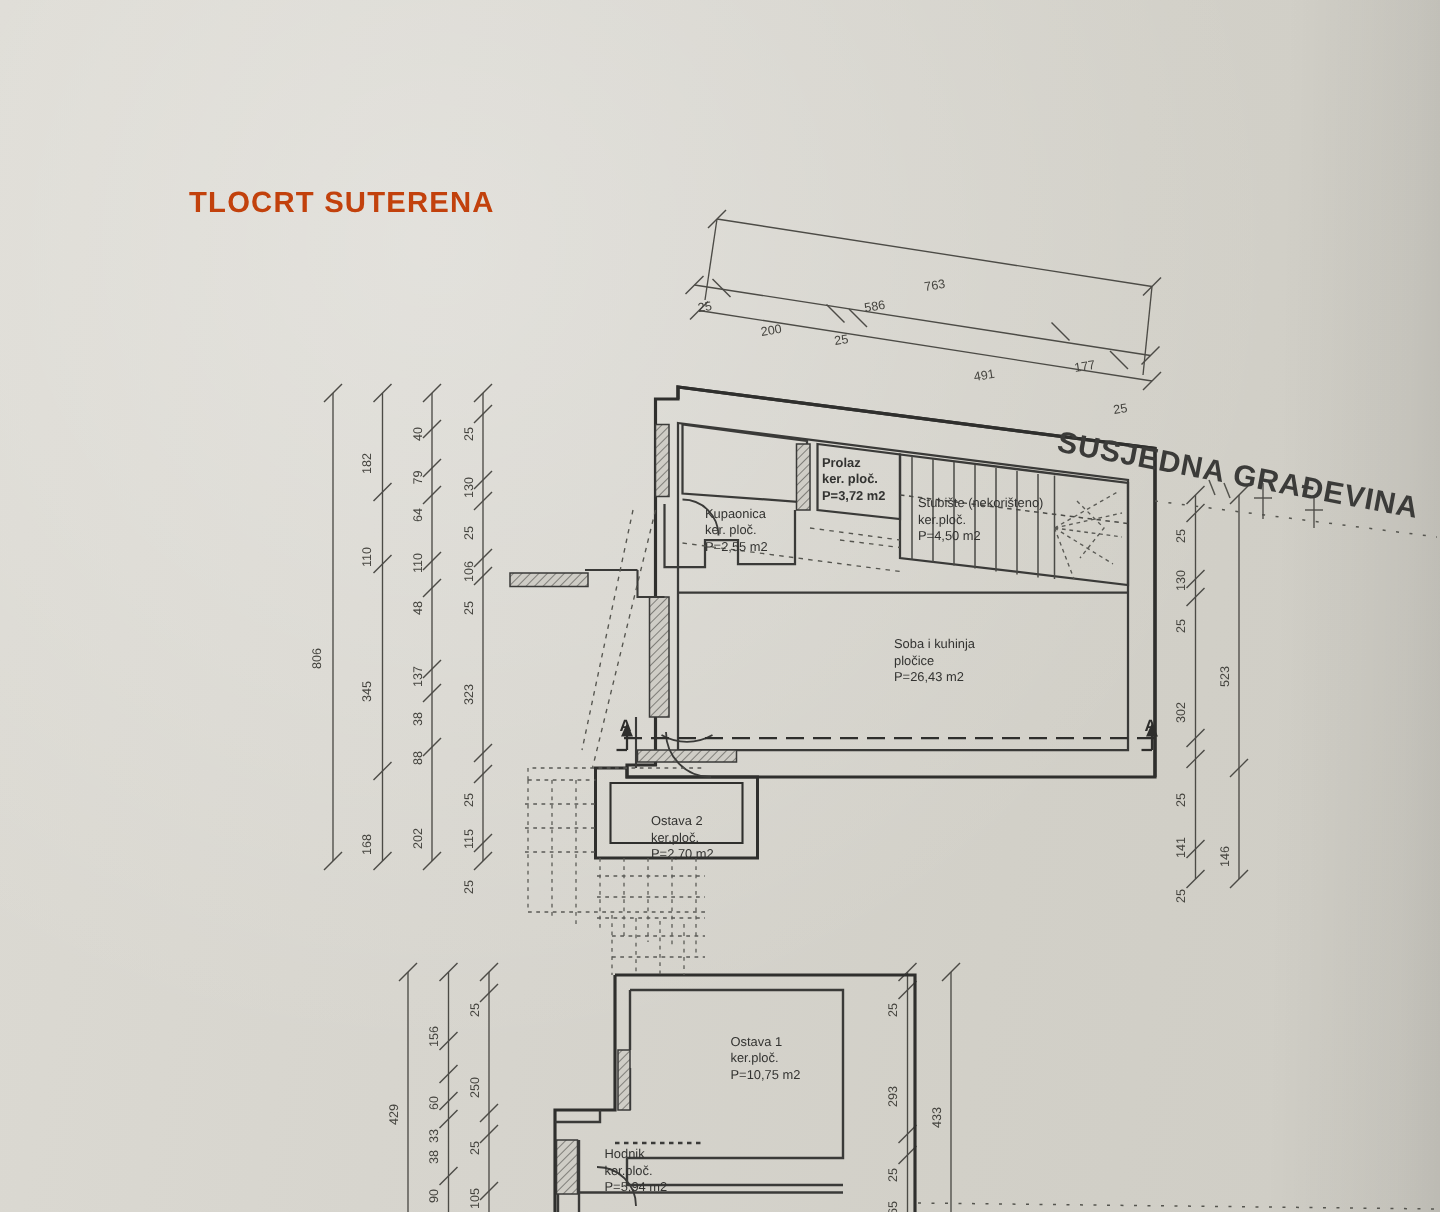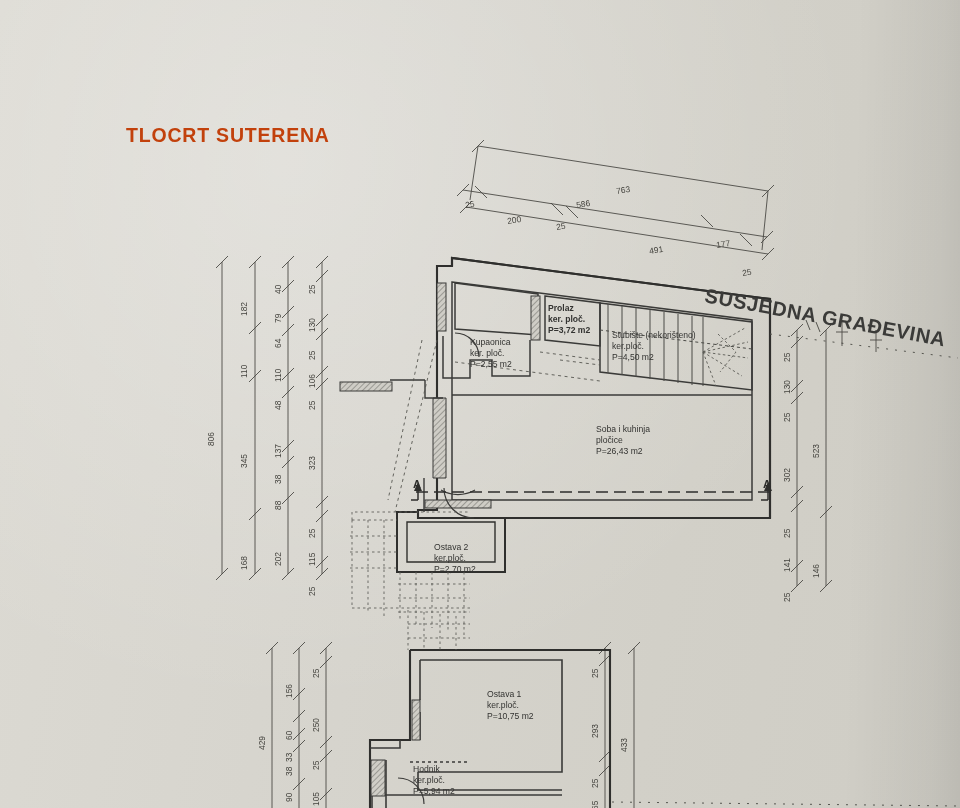--- a/index.html
+++ b/index.html
@@ -357,21 +357,21 @@
     <div>ker.ploč.</div>
     <div>P=2,70 m2</div>
   </div>
 
   <div class="rlabel" style="left:487px;top:689px;">
     <div>Ostava 1</div>
     <div>ker.ploč.</div>
     <div>P=10,75 m2</div>
   </div>
 
-  <div class="rlabel" style="left:413px;top:764px;">
+  <div class="rlabel" style="left:403px;top:764px;">
     <div>Hodnik</div>
     <div>ker.ploč.</div>
     <div>P=5,94 m2</div>
   </div>
 
   <div class="secmark" style="left:413px;top:478px;">A</div>
   <div class="secmark" style="left:763px;top:478px;">A</div>
 
   <div class="dim tilt" style="left:617px;top:186px;">763</div>
   <div class="dim tilt" style="left:466px;top:200px;">25</div>

